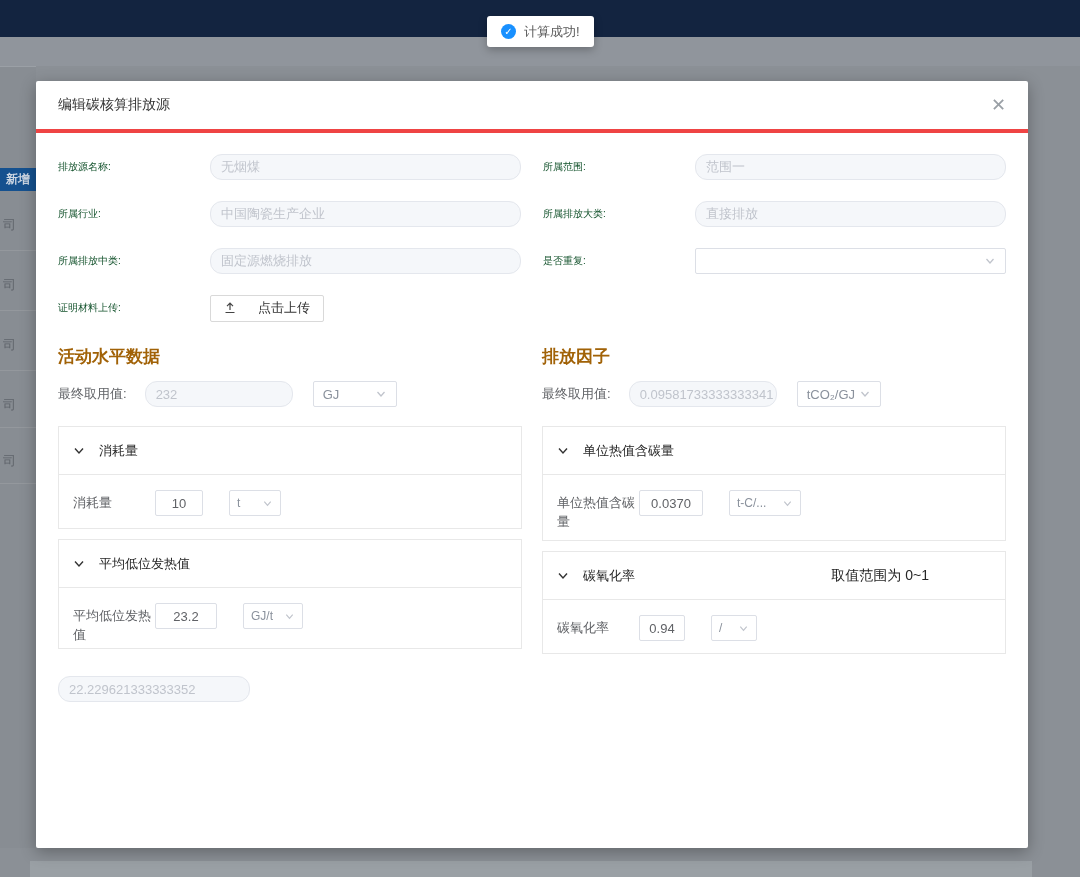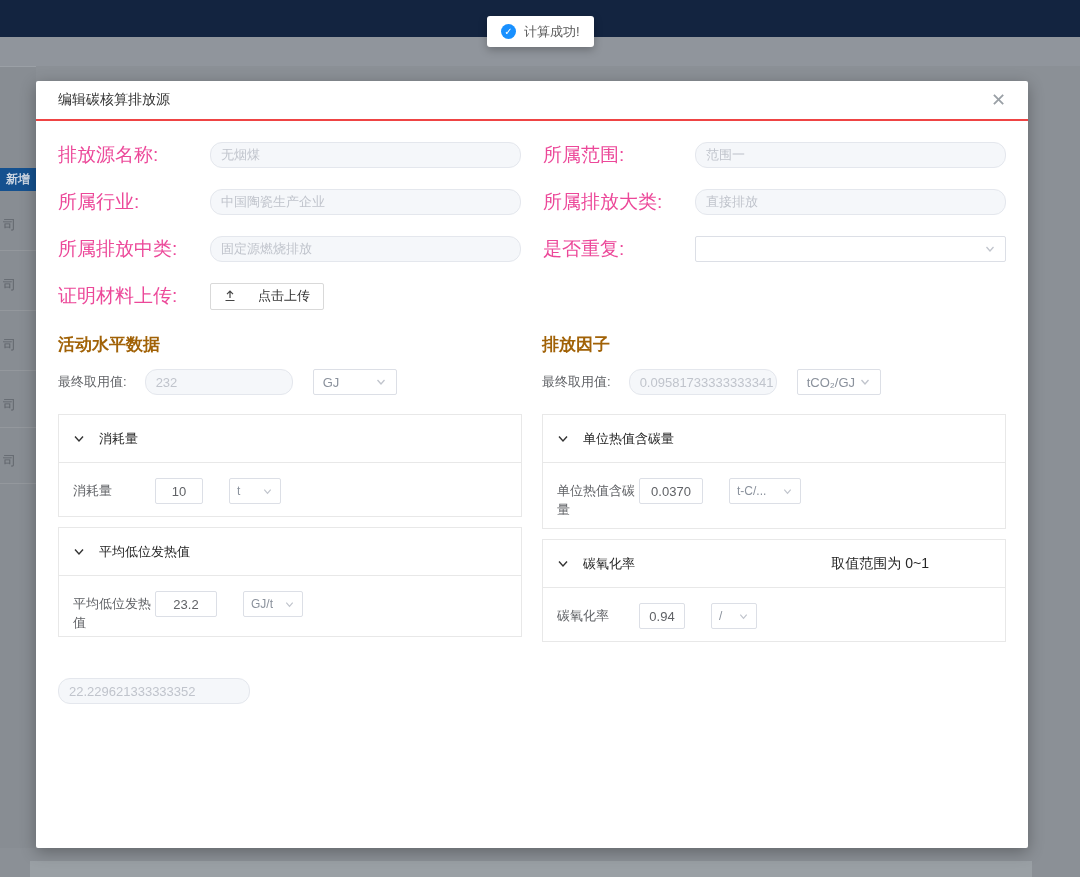--- a/index.html
+++ b/index.html
@@ -25,29 +25,29 @@
   
   .toast { position:absolute; left:487px; top:16px; height:31px; background:#fff; border-radius:3px;
     box-shadow:0 3px 8px rgba(0,0,0,.25); display:flex; align-items:center; padding:0 14px; gap:8px; z-index:50; }
   .toast-check { width:15px; height:15px; border-radius:50%; background:#1890ff; color:#fff; font-size:10px;
     display:flex; align-items:center; justify-content:center; flex:0 0 auto; }
   .toast-text { font-size:13px; color:#595959; white-space:nowrap; }
 
   
   .modal { position:absolute; left:36px; top:81px; width:992px; height:767px; background:#fff;
     border-radius:2px; box-shadow:0 4px 16px rgba(0,0,0,.3); z-index:10; }
-  .modal-header { height:40px; border-bottom:2px solid #ef4444; display:flex; align-items:center; padding:0 22px; }
+  .modal-header { height:52px; border-bottom:4px solid #ef4444; display:flex; align-items:center; padding:0 22px; }
   .modal-title { font-size:14px; color:#333; }
   .modal-close { margin-left:auto; color:#9aa0a6; font-size:18px; line-height:1; cursor:pointer; }
   .modal-body { padding:21px 22px 0 22px; }
 
   .grid2 { display:grid; grid-template-columns:1fr 1fr; column-gap:22px; }
   .form-grid { row-gap:21px; }
   .field { display:flex; align-items:center; height:26px; }
-  .field > .flabel { width:152px; flex:0 0 152px; font-size:19px; color:#ec4899; }
+  .field > .flabel { width:152px; flex:0 0 152px; font-size:10px; color:#14532d; }
   .input { height:26px; border:1px solid #e4e7ed; border-radius:12px; background:#f5f7fa;
     display:flex; align-items:center; padding:0 10px; font-size:13px; color:#c0c4cc; }
   .input.grow { flex:1; }
   .selectbox { height:26px; border:1px solid #dcdfe6; border-radius:2px; background:#fff;
     display:flex; align-items:center; justify-content:space-between; padding:0 9px; font-size:13px; color:#8a919c; }
   .selectbox.grow { flex:1; }
   .chev { flex:0 0 auto; }
   .upload-btn { height:27px; border:1px solid #d9d9d9; border-radius:2px; background:#fff;
     display:inline-flex; align-items:center; gap:22px; padding:0 13px; font-size:13px; color:#333; cursor:pointer; }
 
@@ -68,21 +68,21 @@
   .mini-input { height:26px; border:1px solid #dcdfe6; border-radius:2px; background:#fff;
     display:flex; align-items:center; justify-content:center; font-size:13px; color:#606266; }
   .mini-select { height:26px; border:1px solid #dcdfe6; border-radius:2px; background:#fff;
     display:flex; align-items:center; justify-content:space-between; padding:0 7px;
     font-size:12px; color:#8a919c; margin-left:26px; }
   .w48{width:48px} .w62{width:62px} .w64{width:64px} .w46{width:46px}
   .sw52{width:52px} .sw60{width:60px} .sw58{width:72px} .sw46{width:46px}
   .b1{height:53px} .b2{height:60px} .b3{height:65px} .b4{height:53px}
 
   .emission-title { margin-top:14px; }
-  .emission-input { width:192px; margin-top:26px; }
+  .emission-input { width:192px; margin-top:12px; }
 
   .modal-footer { position:absolute; left:0; bottom:0; width:100%; height:48px; border-top:1px solid #e8e8e8;
     display:flex; align-items:center; justify-content:flex-end; gap:8px; padding:0 12px; background:#fff; }
   .btn { height:29px; padding:0 15px; border:1px solid #d9d9d9; border-radius:2px; background:#fff;
     font-size:13px; color:#595959; cursor:pointer; font-family:inherit; }
   .btn.primary-outline { color:#1890ff; border-color:#1890ff; }
 </style>
 </head>
 <body>
 

